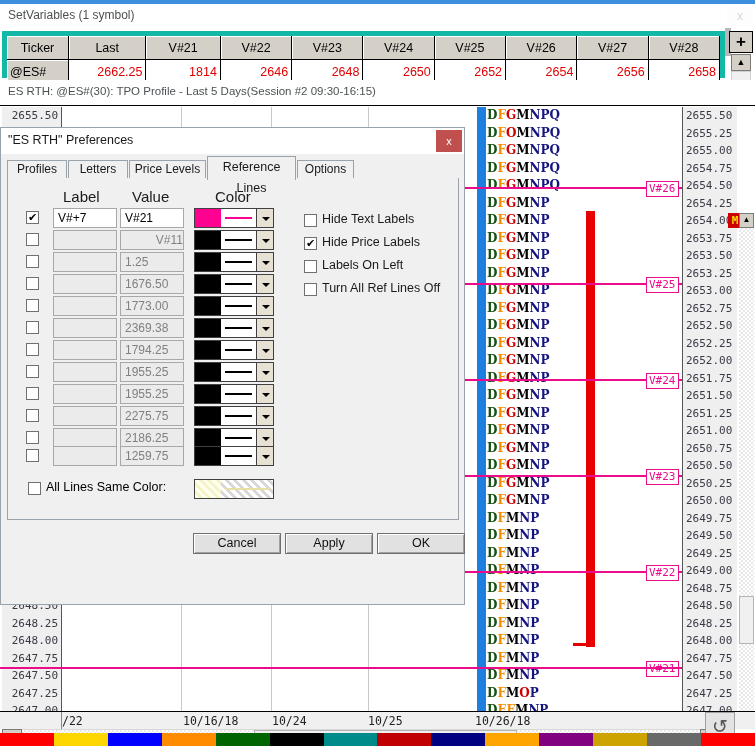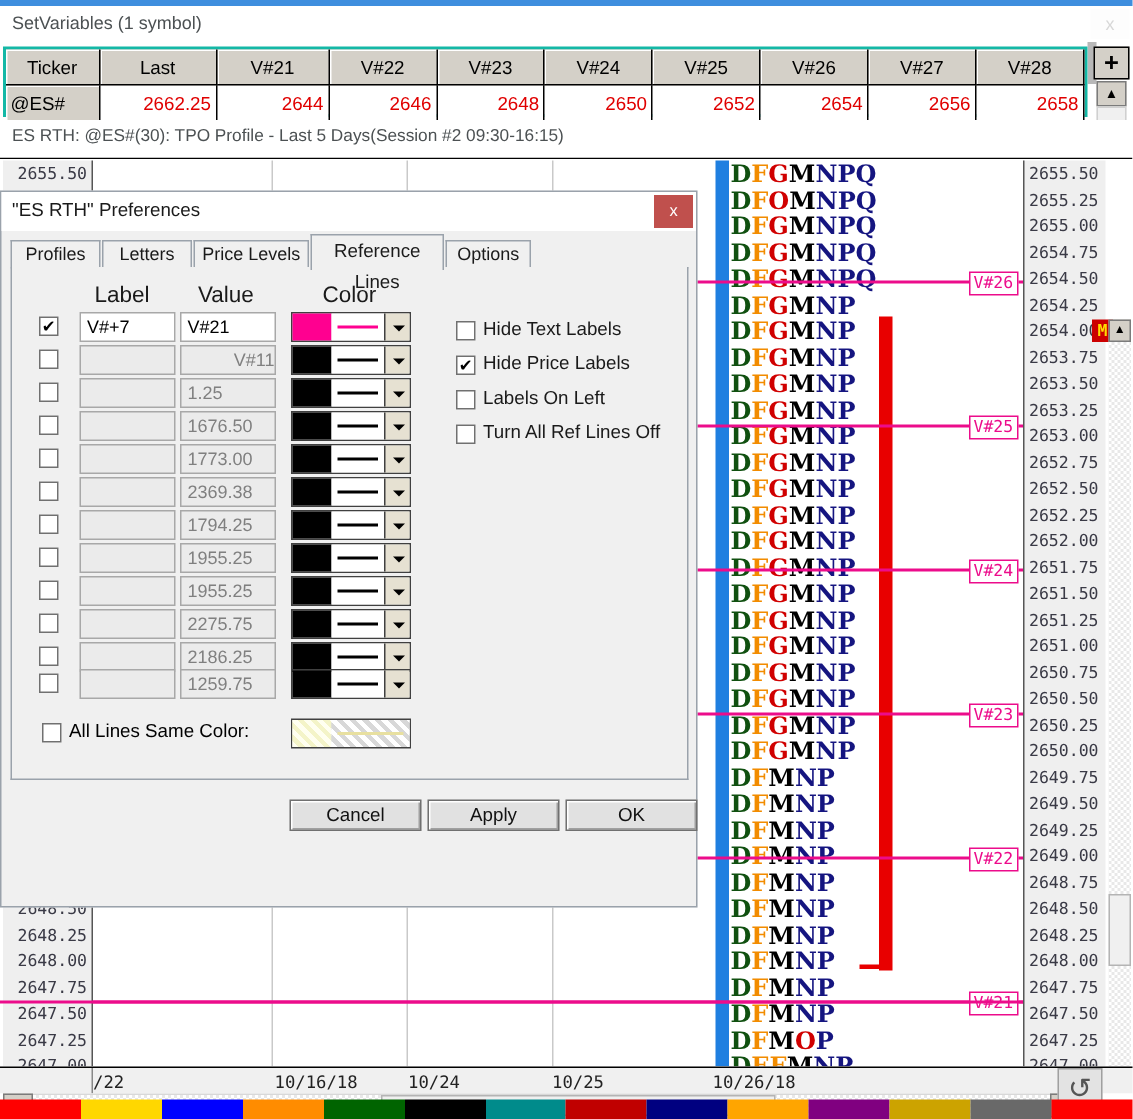--- a/index.html
+++ b/index.html
@@ -9,21 +9,21 @@
     font-family:"Liberation Sans", sans-serif;
     font-size:12px;color:#000;
   }
   
   #topbar{position:absolute;left:0;top:0;width:755px;height:4px;background:#3e8ede;}
   #titlestrip{position:absolute;left:0;top:4px;width:755px;height:24px;background:#ffffff;}
   #titlestrip .t{position:absolute;left:8px;top:4px;font-size:12px;color:#4c5153;}
   #titlestrip .xbox{position:absolute;right:2px;top:2px;width:26px;height:20px;background:#fdfdfd;color:#d8d8d8;
      text-align:center;line-height:20px;font-size:12px;}
   
-  #grid{position:absolute;left:2px;top:31px;width:723px;height:47px;border:2px solid #14b8a6;background:#fff;box-sizing:border-box;}
+  #grid{position:absolute;left:2px;top:31px;width:723px;height:47px;border:5px solid #14b8a6;background:#fff;box-sizing:border-box;}
   #grid table{border-collapse:collapse;width:100%;table-layout:fixed;}
   #grid th{
     background:#d4d0c8;border:1px solid #000;border-top:0;border-left:0;
     font-size:12.5px;font-weight:normal;height:21px;color:#000;
     box-shadow:inset 1px 1px 0 #fff;
   }
   #grid th:first-child{border-left:0;}
   #grid td{
     border:1px solid #000;border-left:0;border-bottom:0;height:22px;font-size:12.5px;
     text-align:right;padding-right:3px;color:#e00000;background:#fff;
@@ -53,21 +53,21 @@
   #rightaxis div{height:17.5px;line-height:17.5px;text-align:left;padding-left:3px;}
   
   .vgrid{position:absolute;top:1px;width:1px;height:604px;background:#c9c9c9;}
   
   #blueband{position:absolute;left:477px;top:1px;width:9px;height:604px;background:#1f7fe0;}
   
   #redbar{position:absolute;left:586px;top:105px;width:9px;height:436px;background:#e80000;}
   #redtick{position:absolute;left:573px;top:537px;width:14px;height:3px;background:#e80000;}
   
   #tpo{position:absolute;left:487px;top:1px;width:110px;height:604px;
-    font-family:"DejaVu Serif", serif;font-size:16px;font-weight:bold;letter-spacing:0px;}
+    font-family:"DejaVu Serif", serif;font-size:12px;font-weight:bold;letter-spacing:0px;}
   #tpo .row{height:17.5px;line-height:17.5px;white-space:pre;}
   .L-D{color:#105010;}
   .L-E{color:#f28c00;}
   .L-F{color:#f28c00;}
   .L-G{color:#d00000;}
   .L-M{color:#000000;}
   .L-N{color:#151580;}
   .L-O{color:#d00000;}
   .L-P{color:#151580;}
   .L-Q{color:#151580;}
@@ -182,21 +182,21 @@
           <th style="width: 66px;">V#25</th>
           <th style="width: 66px;">V#26</th>
           <th style="width: 66px;">V#27</th>
           <th style="width: 66px;">V#28</th>
         </tr>
       </thead>
     <tbody id="grid-body">
         <tr>
           <td class="tick">@ES#</td>
           <td>2662.25</td>
-          <td>2644</td>
+          <td>1814</td>
           <td>2646</td>
           <td>2648</td>
           <td>2650</td>
           <td>2652</td>
           <td>2654</td>
           <td>2656</td>
           <td>2658</td>
         </tr>
       </tbody>
   </table>

